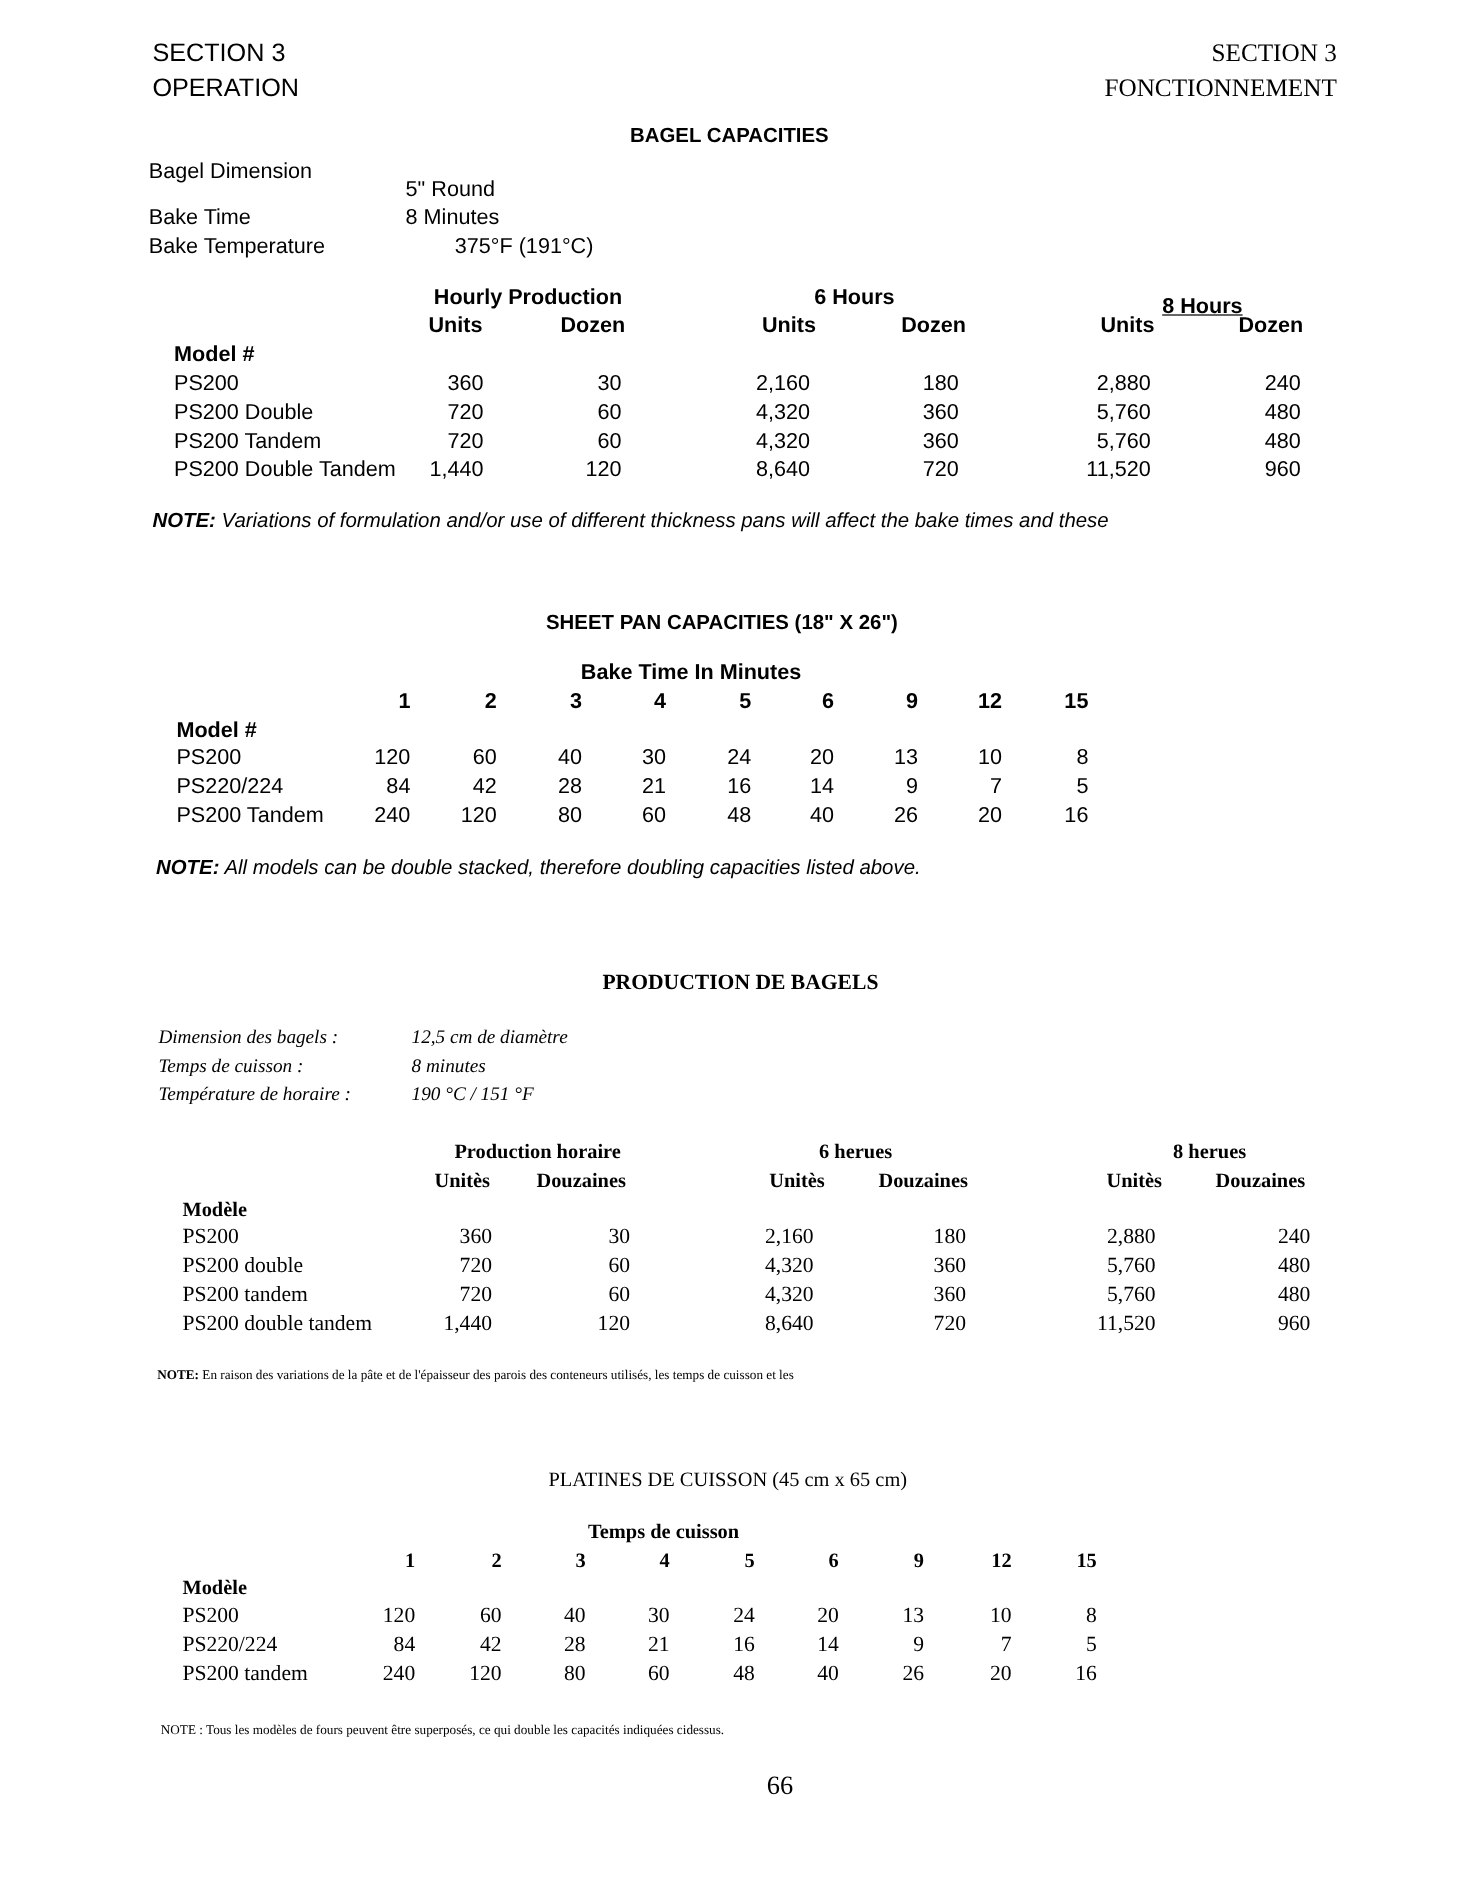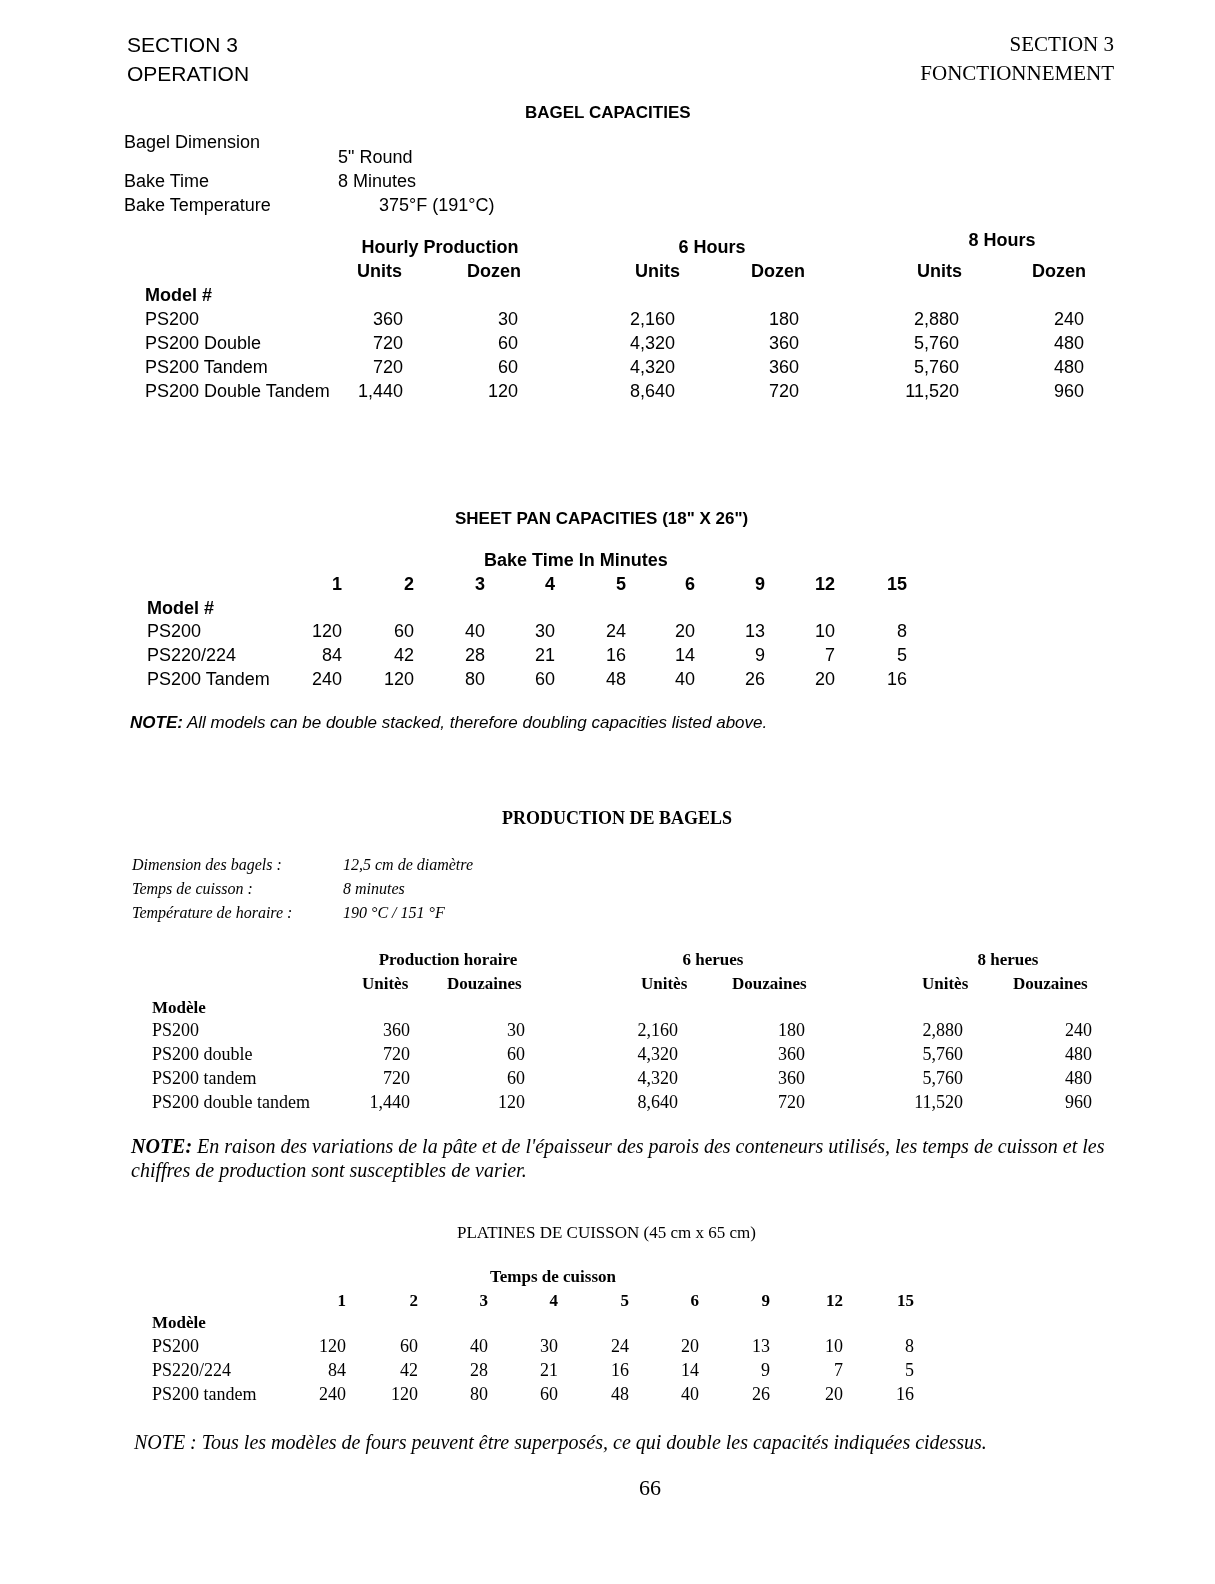--- a/index.html
+++ b/index.html
@@ -18,21 +18,21 @@
   
   .en-title { font-size: 17px; font-weight: bold; }
   .en { font-size: 18px; }
   .en-hd { font-size: 18px; font-weight: bold; }
   .en-note { font-size: 17px; font-style: italic; line-height: 24px; }
 
   
   .fr { font-size: 18px; }
   .fr-hd { font-size: 17px; font-weight: bold; }
   .fr-i { font-size: 16px; font-style: italic; }
-  .fr-note { font-size: 20px; font-style: italic; line-height: 24px; }
+  .fr-note { font-size: 11px; line-height: 24px; }
 
   .cell { position: absolute; white-space: nowrap; }
 </style>
 </head>
 <body>
 
 <div class="abs sans hdr-l" style="left:127px; top:30px;">
   <div>SECTION 3</div>
   <div>OPERATION</div>
 </div>
@@ -49,21 +49,21 @@
   <div class="abs sans en" style="left:124px; top:171px;">Bake Time</div>
   <div class="abs sans en" style="left:338px; top:171px;">8 Minutes</div>
   <div class="abs sans en" style="left:124px; top:195px;">Bake Temperature</div>
   <div class="abs sans en" style="left:338px; top:195px;margin-left:41px;">375°F (191°C)</div>
 </div>
 
 <div>
 
   <div class="cell sans en-hd c" style="left:340px; width:200px; top:237px;">Hourly Production</div>
   <div class="cell sans en-hd c" style="left:612px; width:200px; top:237px;">6 Hours</div>
-  <div class="cell sans en-hd c" style="left:902px; width:200px; top:230px;">8 Hours</div>
+  <div class="cell sans en-hd c" style="left:902px; width:200px; top:245px;text-decoration:underline;">8 Hours</div>
 
   <div class="cell sans en-hd" style="left:357px; top:261px;">Units</div>
   <div class="cell sans en-hd" style="left:467px; top:261px;">Dozen</div>
   <div class="cell sans en-hd" style="left:635px; top:261px;">Units</div>
   <div class="cell sans en-hd" style="left:751px; top:261px;">Dozen</div>
   <div class="cell sans en-hd" style="left:917px; top:261px;">Units</div>
   <div class="cell sans en-hd" style="left:1032px; top:261px;">Dozen</div>
   <div class="cell sans en-hd" style="left:145px; top:285px;">Model #</div>
 
   <div class="cell sans en" style="left:145px; top:309px;">PS200</div>
@@ -93,20 +93,21 @@
   <div class="cell sans en" style="left:145px; top:381px;">PS200 Double Tandem</div>
   <div class="cell sans en r" style="right:812px; top:381px;">1,440</div>
   <div class="cell sans en r" style="right:697px; top:381px;">120</div>
   <div class="cell sans en r" style="right:540px; top:381px;">8,640</div>
   <div class="cell sans en r" style="right:416px; top:381px;">720</div>
   <div class="cell sans en r" style="right:256px; top:381px;">11,520</div>
   <div class="cell sans en r" style="right:131px; top:381px;">960</div>
 </div>
 
 <div class="abs sans en-note" style="left:127px; top:422px;">
+  <div><span class="b">NOTE:</span><span> Variations of formulation and/or use of different thickness pans will affect the bake times and these</span></div>
 </div>
 
 <div class="abs sans en-title" style="left:455px; top:509px;">SHEET PAN CAPACITIES (18" X 26")</div>
 
 <div>
   <div class="cell sans en-hd" style="left:484px; top:550px;">Bake Time In Minutes</div>
 
   <div class="cell sans en-hd r" style="right:873px; top:574px;">1</div>
   <div class="cell sans en-hd r" style="right:801px; top:574px;">2</div>
   <div class="cell sans en-hd r" style="right:730px; top:574px;">3</div>
@@ -208,21 +209,20 @@
   <div class="cell serif fr r" style="right:805px; top:1092px;">1,440</div>
   <div class="cell serif fr r" style="right:690px; top:1092px;">120</div>
   <div class="cell serif fr r" style="right:537px; top:1092px;">8,640</div>
   <div class="cell serif fr r" style="right:410px; top:1092px;">720</div>
   <div class="cell serif fr r" style="right:252px; top:1092px;">11,520</div>
   <div class="cell serif fr r" style="right:123px; top:1092px;">960</div>
 </div>
 
 <div class="abs serif fr-note" style="left:131px; top:1134px;">
   <div><span class="b">NOTE:</span><span> En raison des variations de la pâte et de l'épaisseur des parois des conteneurs utilisés, les temps de cuisson et les</span></div>
-  <div>chiffres de production sont susceptibles de varier.</div>
 </div>
 
 <div class="abs serif" style="left:457px; top:1223px; font-size:17px;">PLATINES DE CUISSON (45 cm x 65 cm)</div>
 
 <div>
   <div class="cell serif fr-hd" style="left:490px; top:1267px;">Temps de cuisson</div>
 
   <div class="cell serif fr-hd r" style="right:869px; top:1291px;">1</div>
   <div class="cell serif fr-hd r" style="right:797px; top:1291px;">2</div>
   <div class="cell serif fr-hd r" style="right:727px; top:1291px;">3</div>

